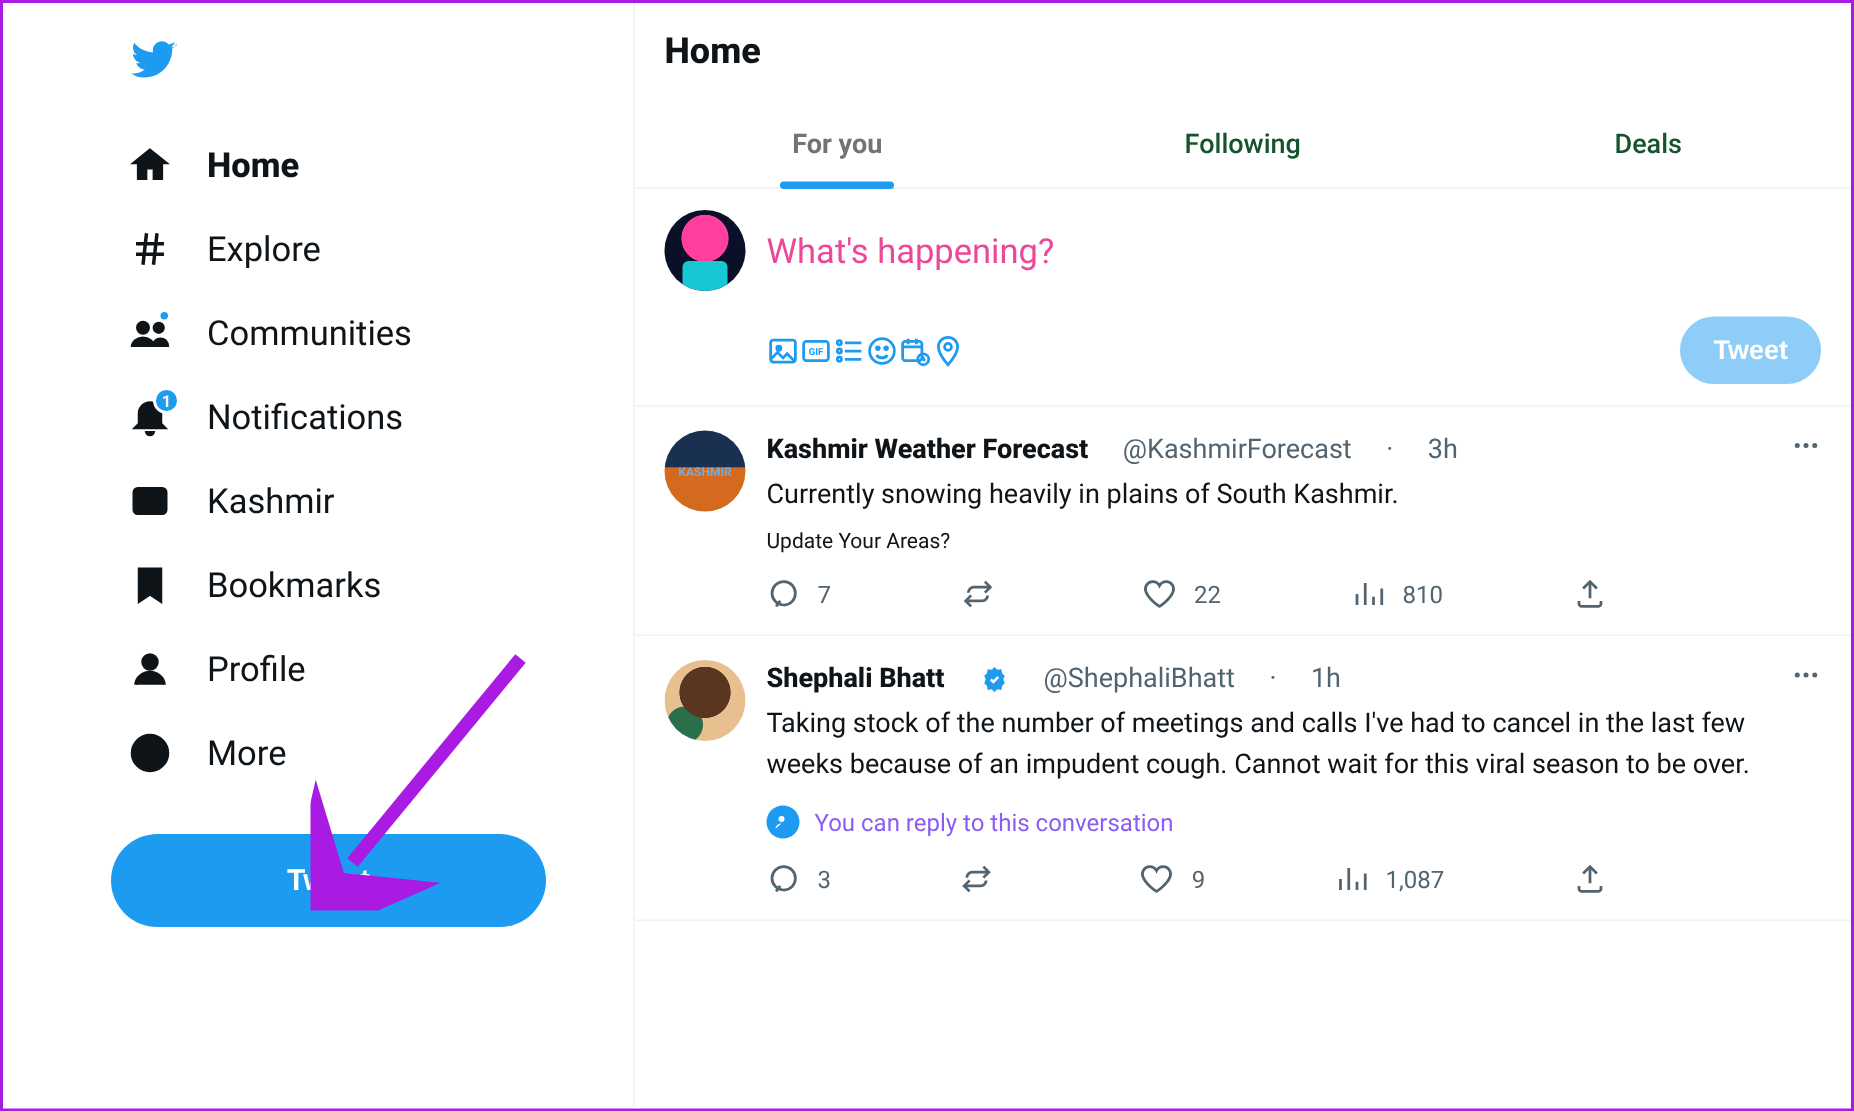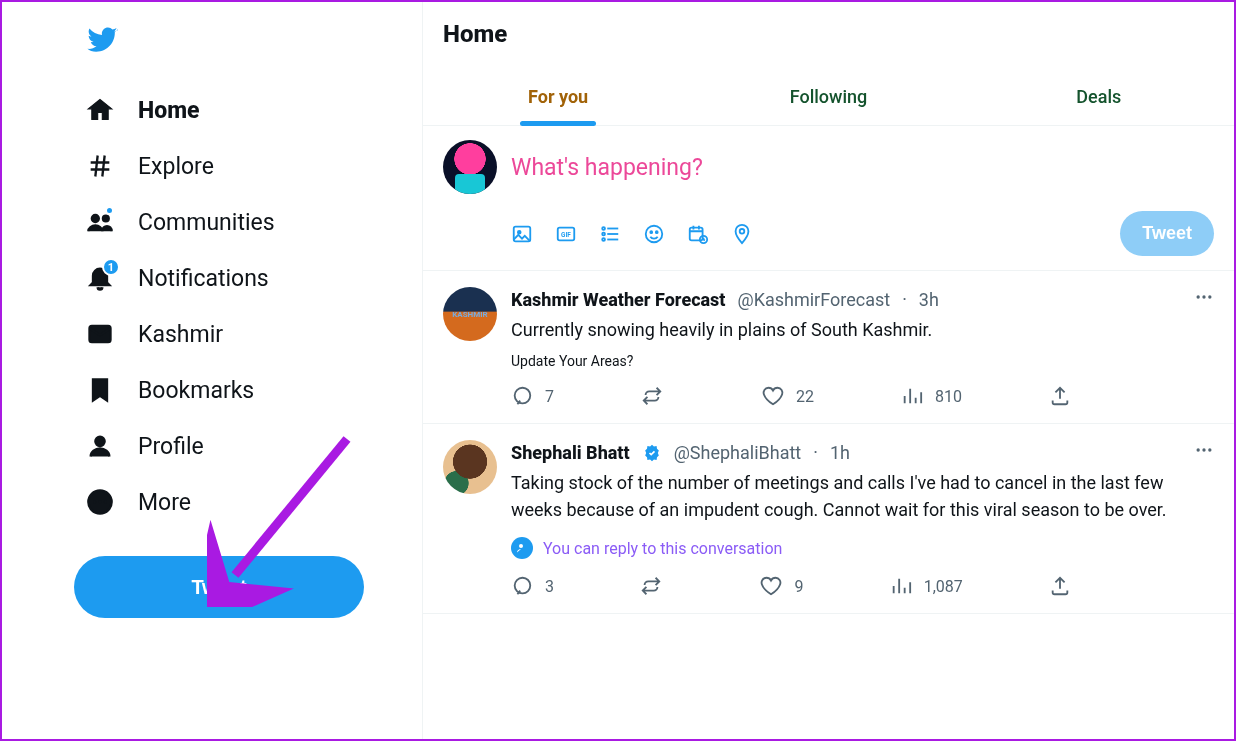--- a/index.html
+++ b/index.html
@@ -17,40 +17,40 @@
     .nav-icon svg { width: 28px; height: 28px; fill: #0f1419; stroke: #0f1419; }
     .badge { position:absolute; top:-6px; right:-6px; background:#1d9bf0; color:#fff; border-radius:9999px; min-width:18px; height:18px; font-size:11px; font-weight:700; display:flex; align-items:center; justify-content:center; border:2px solid #fff; }
     .dot-badge { position:absolute; top:-2px; right:0px; width:9px; height:9px; background:#1d9bf0; border-radius:50%; border:2px solid #fff; }
     .tweet-btn { margin-top: 26px; width: 290px; height: 62px; background:#1d9bf0; color:#fff; font-size:20px; font-weight:800; border:none; border-radius:9999px; cursor:pointer; }
     
     
     .main { flex:1; border-left:1px solid #eff3f4; }
     .header-title { font-size:24px; font-weight:800; padding:18px 20px 20px; }
     .tabs { display:flex; border-bottom:1px solid #eff3f4; }
     .tab { flex:1; text-align:center; padding:18px 0; font-size:18px; color:#14532d; font-weight:500; cursor:pointer; position:relative; }
-    .tab.active { color:#a16207; font-weight:700; }
+    .tab.active { color:#737373; font-weight:700; }
     .tab.active::after { content:""; position:absolute; bottom:-1px; left:50%; transform:translateX(-50%); width:76px; height:5px; background:#1d9bf0; border-radius:4px; }
     
     .composer { display:flex; padding:14px 20px 14px; border-bottom:1px solid #eff3f4; }
     .avatar { width:54px; height:54px; border-radius:50%; flex-shrink:0; }
     .composer .avatar { background: radial-gradient(circle at 50% 35%, #ff3e9e 35%, #0a1028 36%); position:relative; overflow:hidden; }
     .composer .avatar::after { content:""; position:absolute; bottom:0; left:12px; width:30px; height:20px; background:#18c7d6; border-radius:4px 4px 0 0; }
     .composer-body { flex:1; margin-left:14px; }
     .compose-input { font-size:23px; color:#ec4899; padding:14px 0 30px; }
     .compose-actions { display:flex; align-items:center; justify-content:space-between; }
-    .compose-icons { display:flex; gap:22px; }
+    .compose-icons { display:flex; }
     .compose-icons span { width:22px; height:22px; display:inline-flex; align-items:center; justify-content:center; }
     .compose-icons svg { width:22px; height:22px; fill:none; stroke:#1d9bf0; stroke-width:2; }
     .tweet-mini { background:#8ecdf7; color:#fff; font-weight:800; font-size:18px; border:none; border-radius:9999px; padding:12px 22px; cursor:not-allowed; }
     
     .tweet { display:flex; padding:16px 20px; border-bottom:1px solid #eff3f4; }
     .t1-avatar { background: linear-gradient(180deg,#1a3050 45%,#d46a1e 46%); display:flex; align-items:center; justify-content:center; color:#7ad; font-size:8px; font-weight:700;text-align:center; }
     .t2-avatar { background: #e8c090; background-image: radial-gradient(circle at 50% 40%, #5a3520 40%, transparent 41%), radial-gradient(circle at 25% 80%, #2a6e4a 20%, transparent 21%); }
     .tweet-body { flex:1; margin-left:14px; }
-    .tweet-header { display:flex; align-items:center; gap:12px; font-size:18px; }
+    .tweet-header { display:flex; align-items:center; gap:23px; font-size:18px; }
     .tweet-header .name { font-weight:800; }
     .tweet-header .handle, .tweet-header .time, .tweet-header .sep { color:#536471; }
     .verified { width:20px; height:20px; fill:#1d9bf0; }
     .more-dots { margin-left:auto; color:#536471; font-size:20px; cursor:pointer; }
     .more-dots svg { width:20px; height:20px; fill:#536471; }
     .tweet-text { font-size:18px; line-height:1.5; margin-top:4px; }
     .tweet-text2 { font-size:14px; margin-top:10px; }
     .reply-banner { display:flex; align-items:center; gap:10px; margin-top:14px; color:#8b5cf6; font-size:16px; }
     .reply-banner-icon { width:22px; height:22px; background:#1d9bf0; border-radius:50%; display:inline-flex; align-items:center; justify-content:center; }
     .reply-banner-icon svg { width:12px; height:12px; fill:#fff; }

